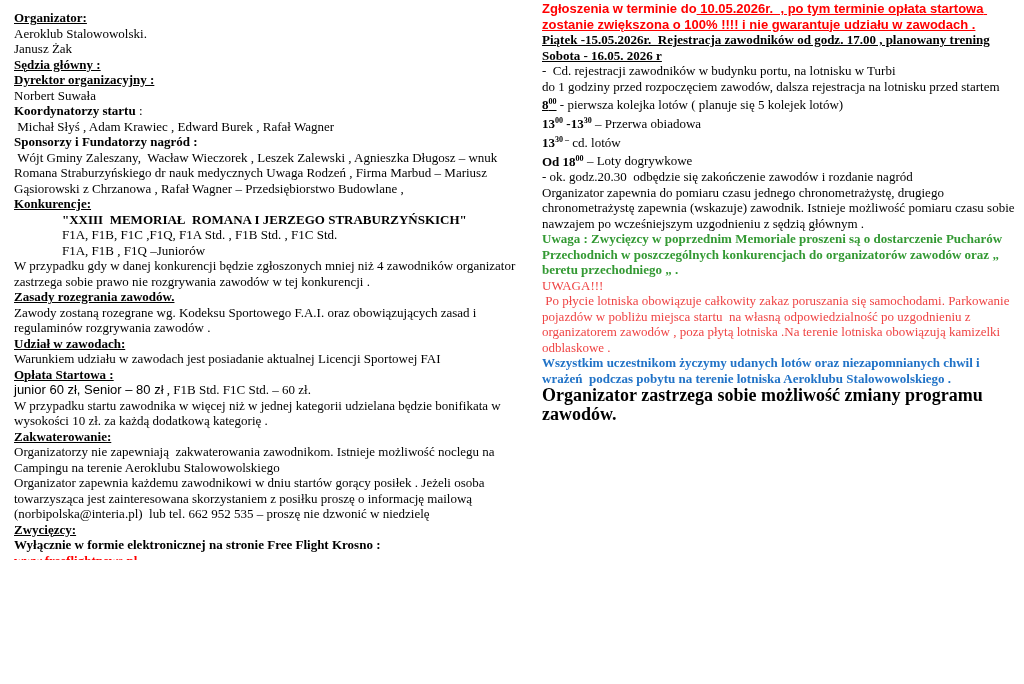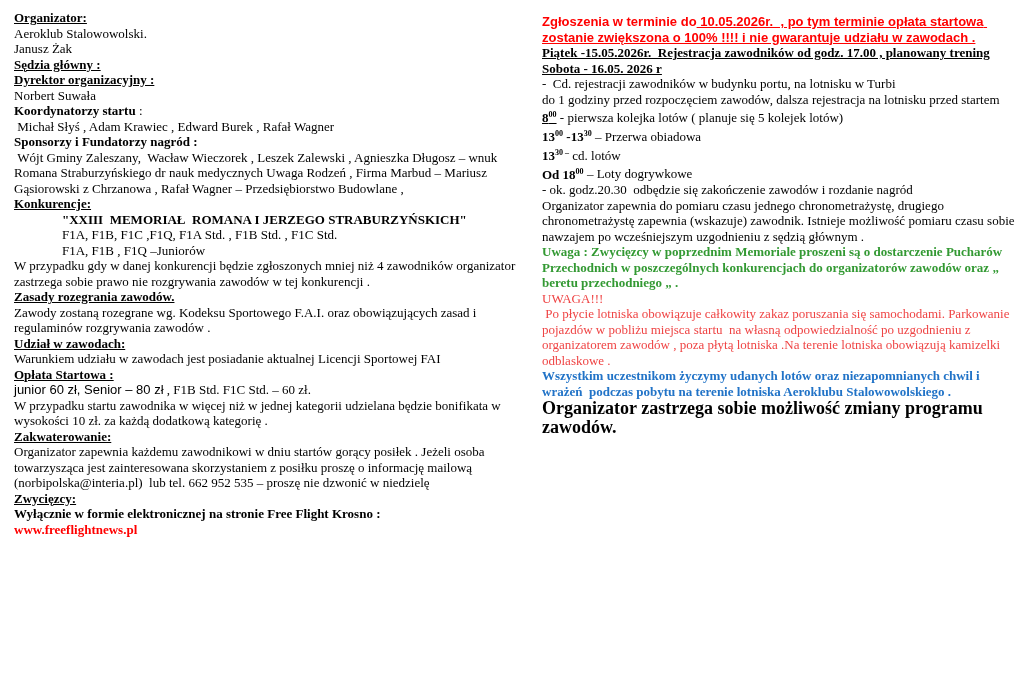--- a/index.html
+++ b/index.html
@@ -1,20 +1,20 @@
 <!DOCTYPE html>
 <html><head>
 <meta charset="utf-8">
 <style>
   html,body{margin:0;padding:0;background:#fff;}
   .page{position:relative;width:1024px;height:560px;background:#ffffff;overflow:hidden;
         font-family:"Liberation Serif","DejaVu Serif",serif;color:#000;}
   .col{position:absolute;top:0;}
   .col-left{left:14px;width:502px;padding-top:10px;}
-  .col-right{left:542px;width:474px;padding-top:14px;}
+  .col-right{left:542px;width:474px;padding-top:1px;}
   .page p, .page div.line{margin:0;white-space:pre-wrap;font-size:13px;line-height:15.5px;}
   .b{font-weight:bold;}
   .bu{font-weight:bold;text-decoration:underline;}
   .ind{padding-left:48px;}
   .gap{margin-top:15px;}
   .sans{font-family:"Liberation Sans","DejaVu Sans",sans-serif;}
   
   .big-sub{margin-left:50px;width:400px;font-size:15.5px;line-height:20px;font-weight:bold;margin-top:12px;}
   .url{color:#ff0000;}
   
@@ -64,20 +64,21 @@
     <p>Zawody zostaną rozegrane wg. Kodeksu Sportowego F.A.I. oraz obowiązujących zasad i regulaminów rozgrywania zawodów .</p>
 
     <div class="line bu gap">Udział w zawodach:</div>
     <p>Warunkiem udziału w zawodach jest posiadanie aktualnej Licencji Sportowej FAI</p>
 
     <div class="line bu gap">Opłata Startowa :</div>
     <div class="line"><span class="sans">junior 60 zł, Senior – 80 zł</span><span> , F1B Std. F1C Std. – 60 zł.</span></div>
     <p>W przypadku startu zawodnika w więcej niż w jednej kategorii udzielana będzie bonifikata w wysokości 10 zł. za każdą dodatkową kategorię .</p>
 
     <div class="line bu gap">Zakwaterowanie:</div>
+    <p>Organizatorzy nie zapewniają  zakwaterowania zawodnikom. Istnieje możliwość noclegu na Campingu na terenie Aeroklubu Stalowowolskiego</p>
     <p>Organizator zapewnia każdemu zawodnikowi w dniu startów gorący posiłek . Jeżeli osoba towarzysząca jest zainteresowana skorzystaniem z posiłku proszę o informację mailową (norbipolska@interia.pl)  lub tel. 662 952 535 – proszę nie dzwonić w niedzielę</p>
     <div class="line bu">Zwycięzcy:</div>
 
     <p class="big-sub"><span>Wyłącznie w formie elektronicznej na stronie Free Flight Krosno : </span><span class="url">www.freeflightnews.pl</span></p>
   </div>
 
   <div class="col col-right">
     <p class="deadline"><span>Zgłoszenia w terminie do</span><span class="ul"> 10.05.2026r.  , po tym terminie opłata startowa zostanie zwiększona o 100% !!!! i nie gwarantuje udziału w zawodach .</span></p>
 
     <p class="day-head piatek">Piątek -15.05.2026r.  Rejestracja zawodników od godz. 17.00 , planowany trening</p>

